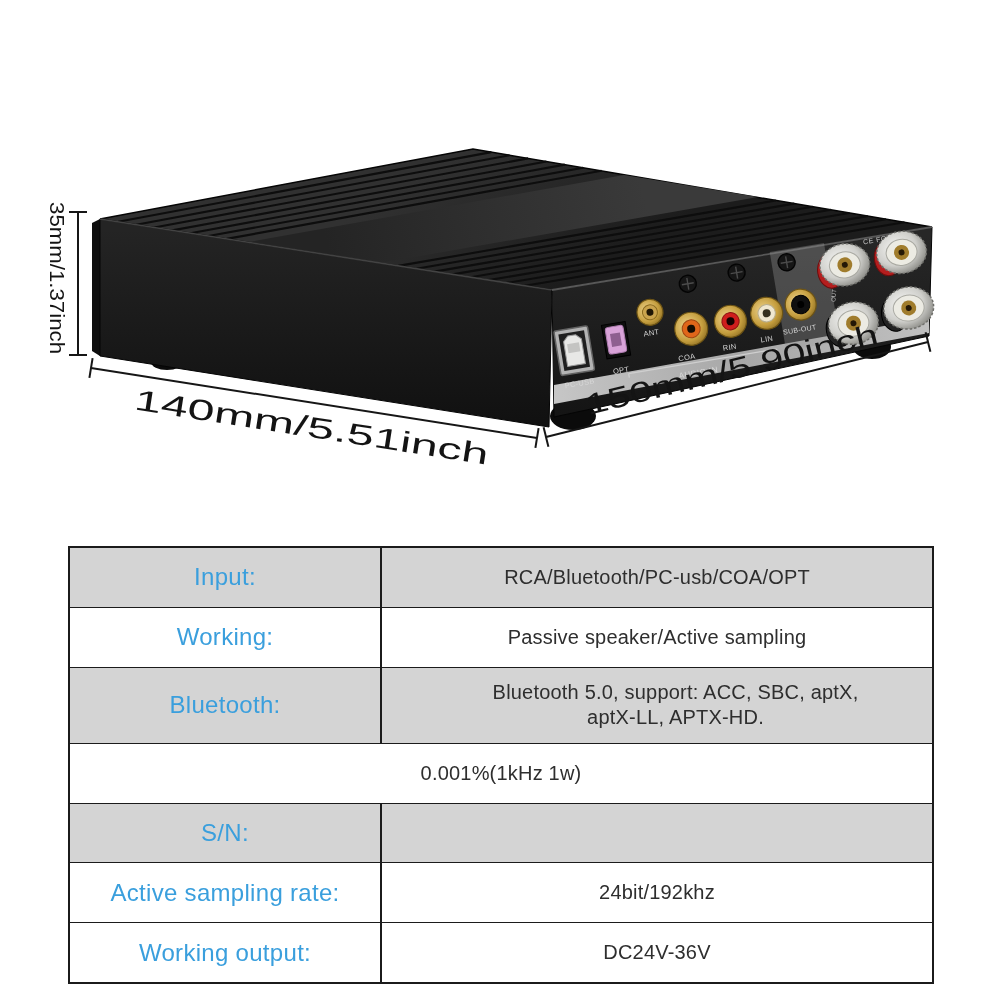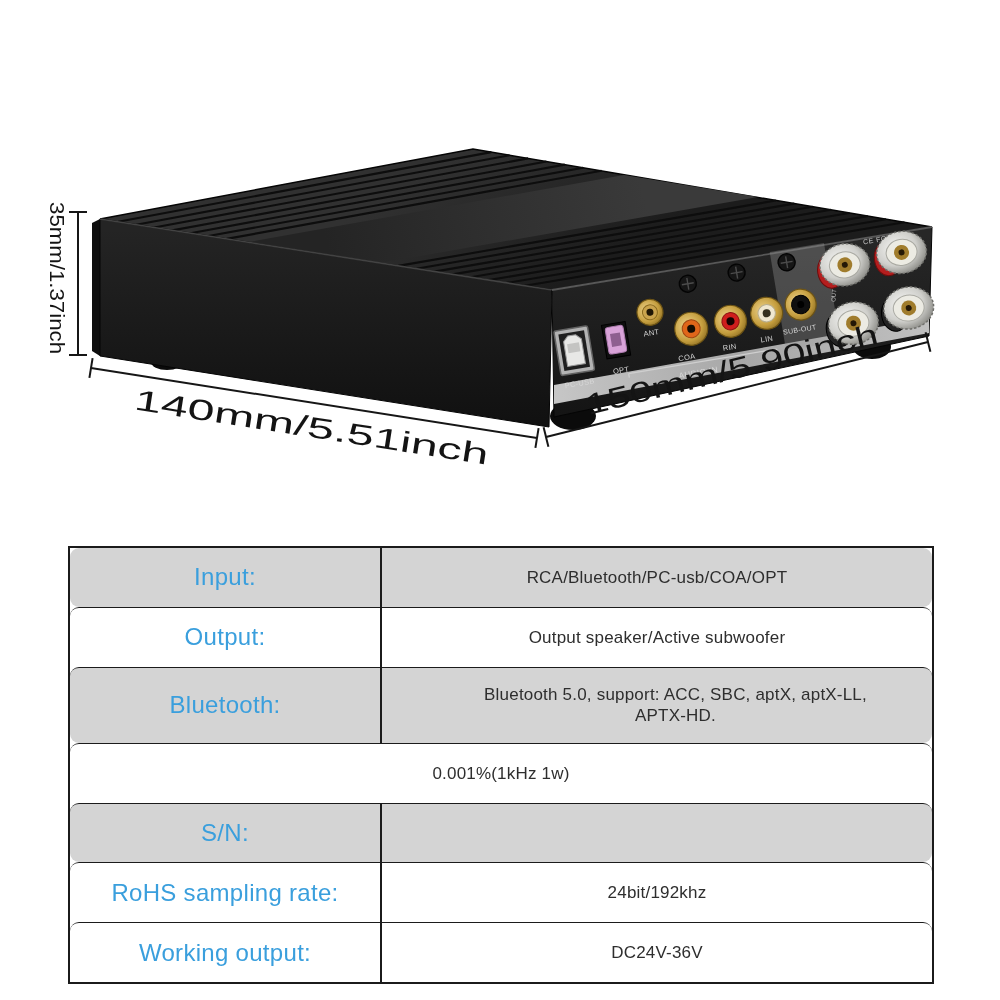--- a/index.html
+++ b/index.html
@@ -8,31 +8,31 @@
   .stage{position:absolute;inset:0;}
   svg{position:absolute;left:0;top:0;}
   svg text{font-family:"Liberation Sans",sans-serif;}
 
   
   .spec-table{
     position:absolute;left:68px;top:546px;width:866px;height:438px;
     border:2px solid #1b1b1b;box-sizing:border-box;
     display:flex;flex-direction:column;background:#fff;
   }
-  .spec-row{flex:1;display:flex;border-top:1.5px solid #1b1b1b;min-height:0;border-radius:9px;}
+  .spec-row{flex:1;display:flex;border-top:1.5px solid #1b1b1b;min-height:0;}
   .spec-row:first-child{border-top:none;}
   .spec-row.tall{flex:1.28;gap:37px;}
   .spec-row.gray{background:#d4d4d4;}
   .cell{display:flex;align-items:center;justify-content:center;box-sizing:border-box;}
   .cell.label{
     width:312px;flex:none;border-right:2px solid #1b1b1b;
     color:#3a9fdd;font-size:24px;letter-spacing:.3px;text-align:center;
   }
   .cell.value{
-    flex:1;color:#2e2e2e;font-size:17px;letter-spacing:.2px;
+    flex:1;color:#2e2e2e;font-size:20px;letter-spacing:.2px;
     text-align:center;padding:4px 58px;line-height:1.25;
   }
 </style>
 </head>
 <body>
 
 <div class="stage">
 
   <svg width="1000" height="545" viewBox="0 0 1000 545">
     <defs>
@@ -217,35 +217,35 @@
     <text transform="translate(310,437) rotate(8.9)" text-anchor="middle" font-size="29" fill="#141414" textLength="358" lengthAdjust="spacingAndGlyphs">140mm/5.51inch</text>
     <text transform="translate(734,379) rotate(-13.9)" text-anchor="middle" font-size="29" fill="#141414" textLength="300" lengthAdjust="spacingAndGlyphs">150mm/5.90inch</text>
   </svg>
 
   <div class="spec-table">
     <div class="spec-row gray">
       <div class="cell label">Input:</div>
       <div class="cell value">RCA/Bluetooth/PC-usb/COA/OPT</div>
     </div>
     <div class="spec-row">
-      <div class="cell label">Output:</div>
-      <div class="cell value">Output speaker/Active subwoofer</div>
+      <div class="cell label">Working:</div>
+      <div class="cell value">Passive speaker/Active sampling</div>
     </div>
     <div class="spec-row gray tall">
       <div class="cell label">Bluetooth:</div>
       <div class="cell value">Bluetooth 5.0, support: ACC, SBC, aptX, aptX-LL, APTX-HD.</div>
     </div>
     <div class="spec-row">
       <div class="cell value">0.001%(1kHz 1w)</div>
     </div>
     <div class="spec-row gray">
       <div class="cell label">S/N:</div>
     </div>
     <div class="spec-row">
-      <div class="cell label">RoHS sampling rate:</div>
+      <div class="cell label">Active sampling rate:</div>
       <div class="cell value">24bit/192khz</div>
     </div>
     <div class="spec-row">
       <div class="cell label">Working output:</div>
       <div class="cell value">DC24V-36V</div>
     </div>
   </div>
 </div>
 
 </body></html>

